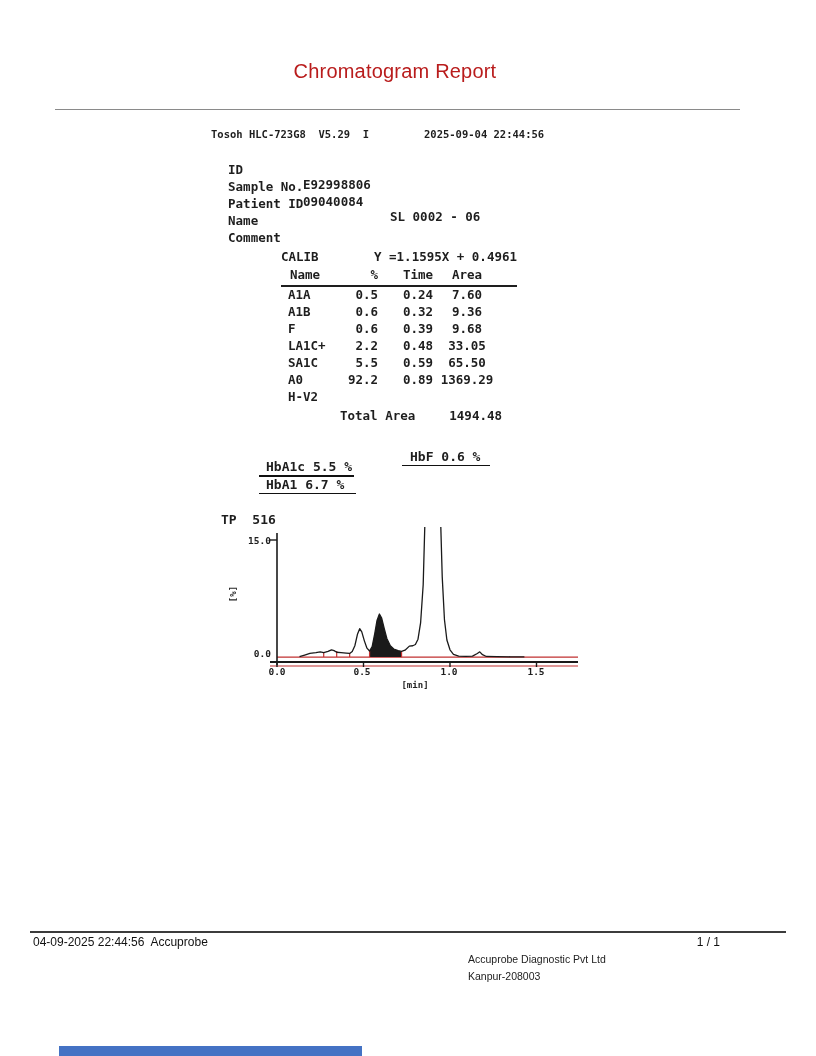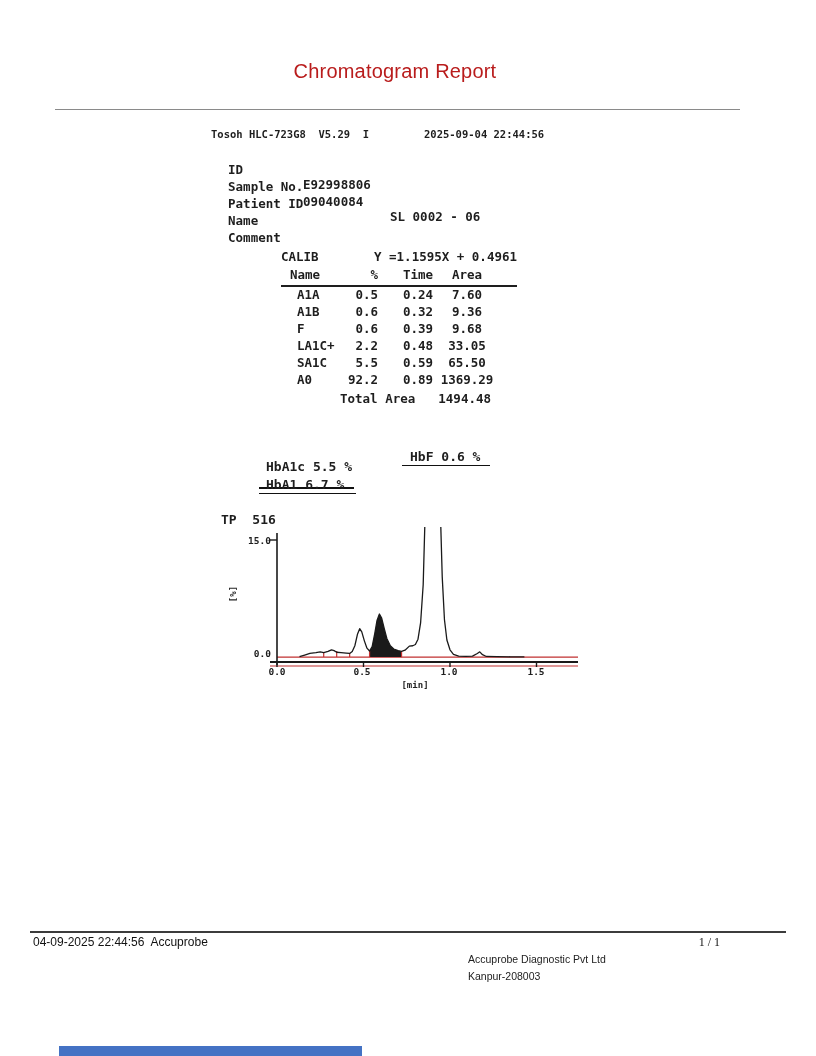--- a/index.html
+++ b/index.html
@@ -13,46 +13,46 @@
   
   .mono{font-family:"DejaVu Sans Mono",monospace;font-weight:bold;color:#1e1e1e;}
   .devline{top:128px;left:211px;font-size:10.5px;white-space:pre;}
   .devdate{top:128px;left:424px;font-size:10.5px;white-space:pre;}
   .field{left:213px;height:17px;font-size:12.5px;white-space:pre;}
   .field .val{position:absolute;left:90px;white-space:pre;}
   .field .extra{position:absolute;left:177px;white-space:pre;}
   
   .calib{left:281px;top:249px;width:240px;font-size:12.5px;}
   .calib .row{position:relative;height:17px;}
-  .calib .c-name{position:absolute;left:16px;white-space:pre;}
+  .calib .c-name{position:absolute;left:7px;white-space:pre;}
   .calib .c-pct{position:absolute;left:30px;width:67px;text-align:right;white-space:pre;}
   .calib .c-time{position:absolute;left:100px;width:52px;text-align:right;white-space:pre;}
   .calib .c-area{position:absolute;left:145px;width:82px;text-align:center;white-space:pre;}
   .calib .hdr-name{position:absolute;left:9px;}
   .calib-top{position:relative;height:18px;}
   .calib-top .eq{position:absolute;left:93px;white-space:pre;}
   .hdr-rule{border-top:2px solid #1e1e1e;width:236px;height:0;margin:1px 0 0 0;}
   .total-row{position:relative;height:17px;margin-top:2px;}
   .total-row .t-label{position:absolute;left:59px;white-space:pre;}
-  .total-row .t-val{position:absolute;left:128px;width:82px;text-align:right;}
+  .total-row .t-val{position:absolute;left:139px;width:82px;text-align:right;}
   
   .res{font-size:13px;white-space:pre;}
-  .res-a1c{left:259px;top:459px;padding:0 2px 13px 7px;border-bottom:2px solid #111;text-align:center;}
+  .res-a1c{left:259px;top:459px;padding:0 2px 1px 7px;border-bottom:2px solid #111;text-align:center;}
   .res-a1{left:259px;top:477px;padding:0 12px 1px 7px;border-bottom:1.5px solid #111;font-weight:bold;}
   .res-f{left:402px;top:449px;padding:0 10px 1px 8px;border-bottom:1.5px solid #111;font-weight:bold;}
   
   .tp{left:221px;top:512px;font-size:13px;white-space:pre;text-align:center;}
   .ytick{width:33px;text-align:right;font-size:9.5px;}
   .xtick{width:30px;text-align:center;font-size:9.5px;}
   .axlab{font-size:9px;}
   .pct-label{left:225px;top:589px;transform:rotate(-90deg);transform-origin:center;}
   
   .foot-rule{left:30px;top:931px;width:756px;border-top:2px solid #3c3c3c;height:0;}
   .foot-left{left:33px;top:935px;font-size:12px;white-space:pre;color:#111;}
-  .foot-page{left:640px;top:935px;width:80px;text-align:right;font-size:12px;color:#111;font-family:Liberation Serif, serif;}
+  .foot-page{left:640px;top:935px;width:80px;text-align:right;font-size:12px;color:#111;}
   .company{left:420px;font-size:10.5px;color:#222;margin-left:48px;}
   .accent-bar{left:59px;top:1046px;width:303px;height:10px;}
 </style>
 </head>
 <body>
 
 <div class="abs page-title">Chromatogram Report</div>
 <div class="abs title-rule"></div>
 
 <div class="abs mono devline">Tosoh HLC-723G8  V5.29  I</div>
@@ -118,20 +118,23 @@
     <span class="c-pct">5.5</span>
     <span class="c-time">0.59</span>
     <span class="c-area">65.50</span>
   </div>
   <div class="row">
     <span class="c-name">A0</span>
     <span class="c-pct">92.2</span>
     <span class="c-time">0.89</span>
     <span class="c-area">1369.29</span>
   </div>
+  <div class="row">
+    <span class="c-name">H-V2</span>
+  </div>
   <div class="total-row">
     <span class="t-label">Total Area</span>
     <span class="t-val">1494.48</span>
   </div>
 </div>
 
 <div class="abs mono res res-a1c" style="font-weight:bold">HbA1c 5.5 %</div>
 <div class="abs mono res res-a1">HbA1 6.7 %</div>
 <div class="abs mono res res-f">HbF 0.6 %</div>
 

